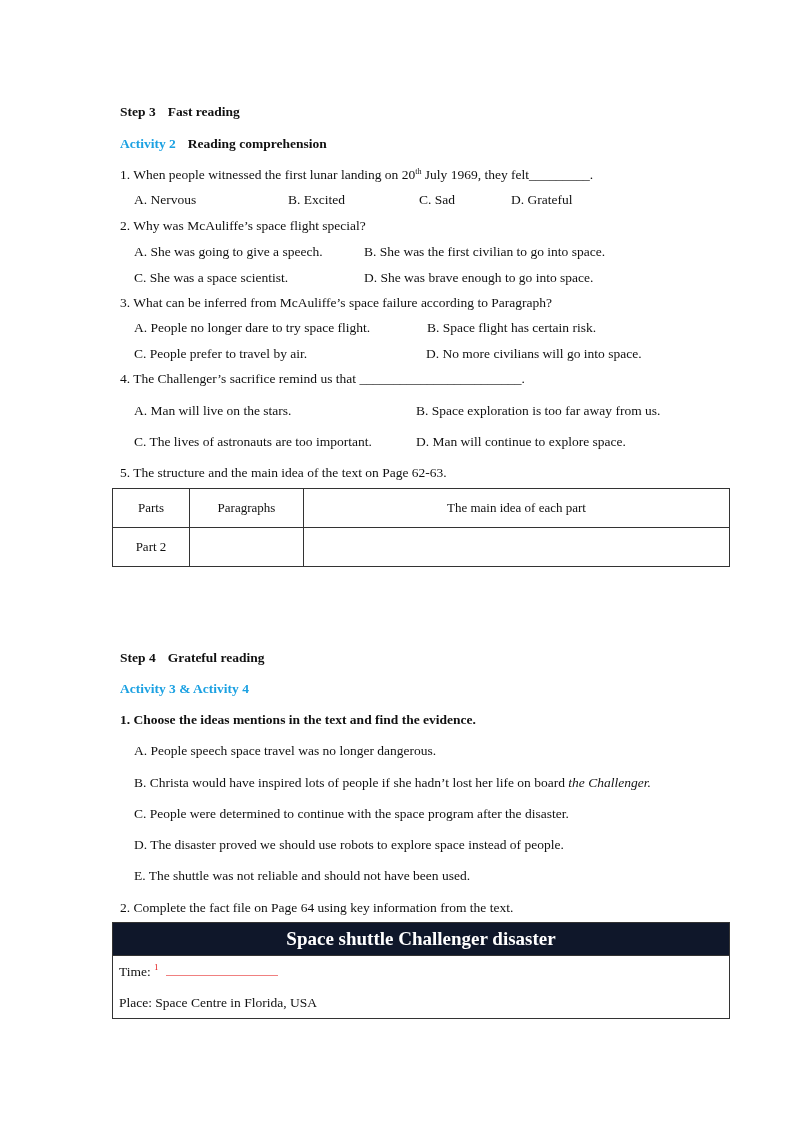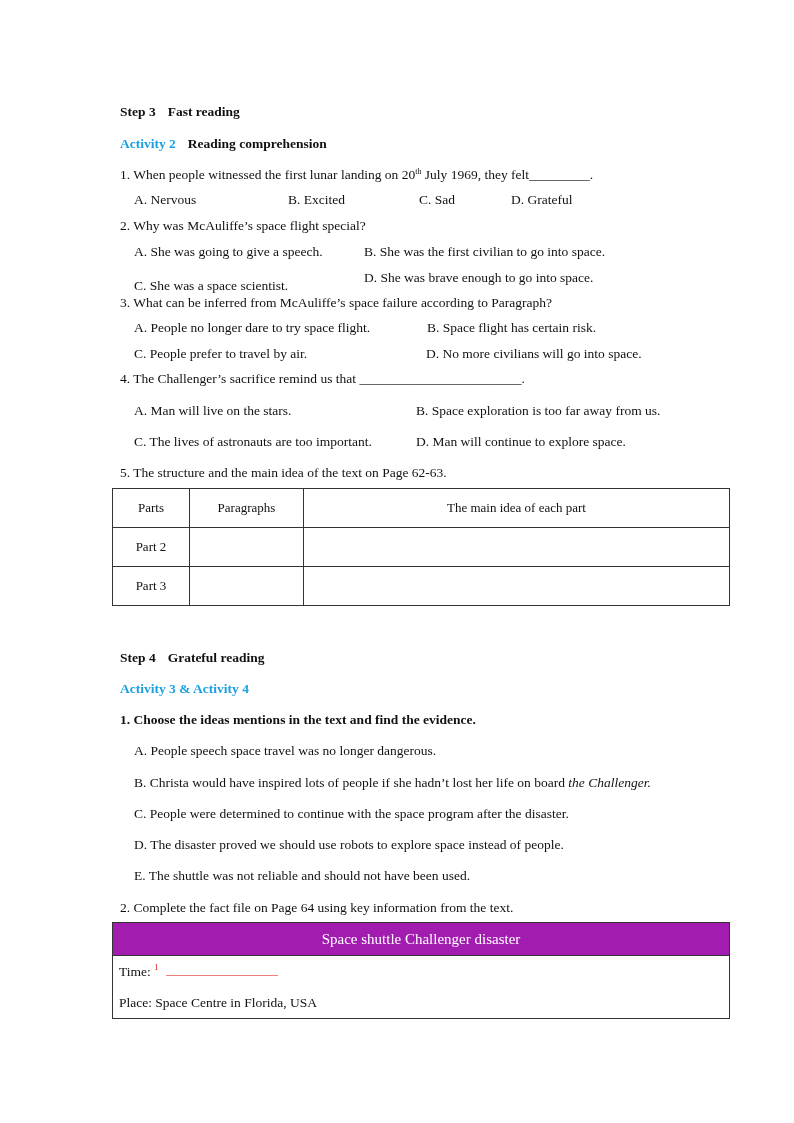--- a/index.html
+++ b/index.html
@@ -20,22 +20,22 @@
       border-collapse: collapse; font-size: 13px;
     }
     table.grid td {
       border: 1px solid #333; height: 30px; padding: 4px; text-align: center;
     }
     .fact {
       position: absolute; left: 112px; top: 922px; width: 616px; height: 95px;
       border: 1px solid #333;
     }
     .fact-head {
-      background: #a21caf; color: #fff; font-weight: normal; text-align: center;
-      height: 32px; line-height: 32px; font-size: 15px;
+      background: #0f172a; color: #fff; font-weight: bold; text-align: center;
+      height: 32px; line-height: 32px; font-size: 19px;
       border-bottom: 1px solid #333;
     }
     .fact-row { position: absolute; left: 6px; white-space: nowrap; font-size: 13.5px; }
     .red-num { color: #e00000; font-size: 8px; vertical-align: super; }
     .red-line { display: inline-block; width: 112px; border-bottom: 1px solid #f08080; margin-left: 8px; height: 10px; }
   </style>
 </head>
 <body>
 
 <div class="abs bold" style="left:120px;top:105px;">
@@ -49,21 +49,21 @@
   <span>1. When people witnessed the first lunar landing on 20</span><sup>th</sup><span> July 1969, they felt_________.</span>
 </div>
 <div class="abs" style="left:134px;top:193px;">A. Nervous</div>
 <div class="abs" style="left:288px;top:193px;">B. Excited</div>
 <div class="abs" style="left:419px;top:193px;">C. Sad</div>
 <div class="abs" style="left:511px;top:193px;">D. Grateful</div>
 
 <div class="abs" style="left:120px;top:219px;">2. Why was McAuliffe’s space flight special?</div>
 <div class="abs" style="left:134px;top:245px;">A. She was going to give a speech.</div>
 <div class="abs" style="left:364px;top:245px;">B. She was the first civilian to go into space.</div>
-<div class="abs" style="left:134px;top:271px;margin-top:8px;">C. She was a space scientist.</div>
+<div class="abs" style="left:134px;top:271px;">C. She was a space scientist.</div>
 <div class="abs" style="left:364px;top:271px;">D. She was brave enough to go into space.</div>
 
 <div class="abs" style="left:120px;top:296px;">3. What can be inferred from McAuliffe’s space failure according to Paragraph?</div>
 <div class="abs" style="left:134px;top:321px;">A. People no longer dare to try space flight.</div>
 <div class="abs" style="left:427px;top:321px;">B. Space flight has certain risk.</div>
 <div class="abs" style="left:134px;top:347px;">C. People prefer to travel by air.</div>
 <div class="abs" style="left:426px;top:347px;">D. No more civilians will go into space.</div>
 
 <div class="abs" style="left:120px;top:372px;">4. The Challenger’s sacrifice remind us that ________________________.</div>
 <div class="abs" style="left:134px;top:404px;">A. Man will live on the stars.</div>
@@ -75,25 +75,20 @@
 
 <table class="grid">
   <tbody>
       <tr>
     <td style="width:68px;">Parts</td>
     <td style="width:105px;">Paragraphs</td>
     <td>The main idea of each part</td>
   </tr>
   <tr>
     <td>Part 2</td>
-    <td></td>
-    <td></td>
-  </tr>
-  <tr>
-    <td>Part 3</td>
     <td></td>
     <td></td>
   </tr>
 </tbody>
   </table>
 
 <div class="abs bold" style="left:120px;top:651px;">
   <span>Step 4</span><span class="gap"></span><span>Grateful reading</span>
 </div>
 <div class="abs bold blue" style="left:120px;top:682px;">Activity 3 &amp; Activity 4</div>

